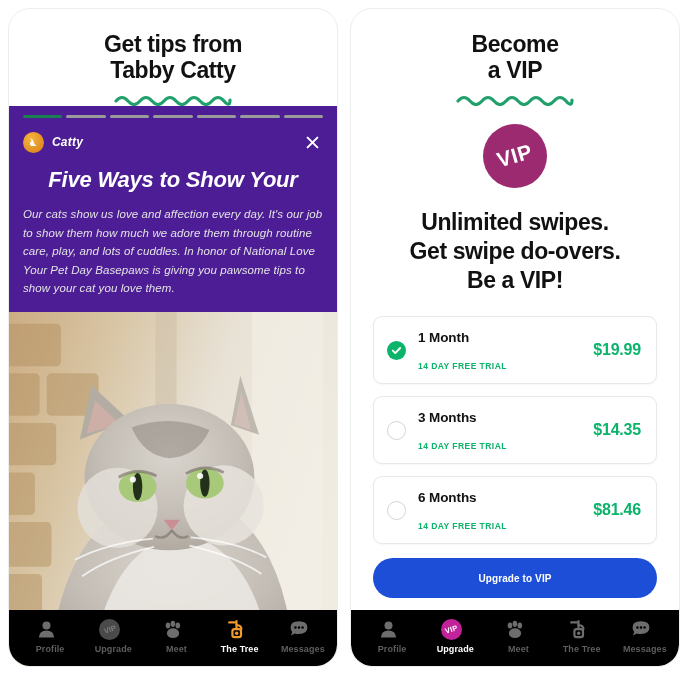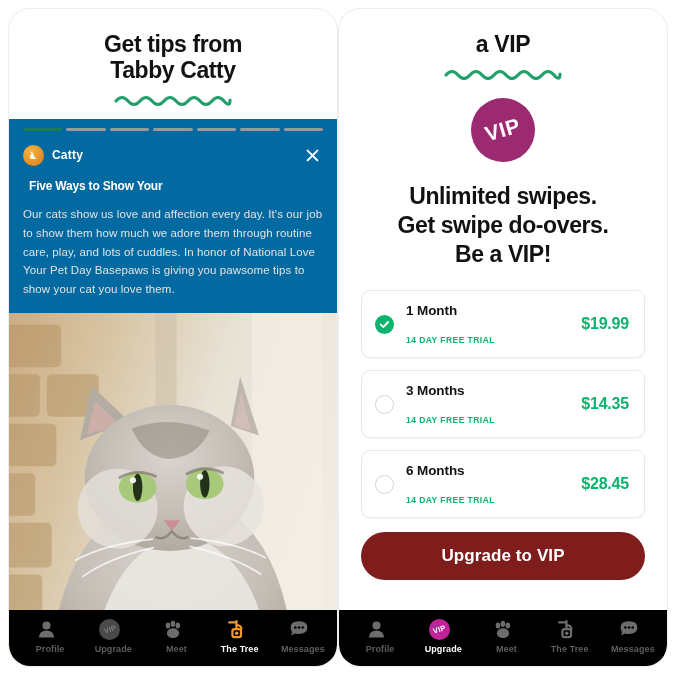--- a/index.html
+++ b/index.html
@@ -6,21 +6,21 @@
   html,body{
     width:689px; height:675px;
     background:#ffffff;
     font-family:"Liberation Sans", sans-serif;
     overflow:hidden;
   }
   .stage{
     position:relative;
     width:689px; height:675px;
     display:flex;
-    gap:0;
+    gap:12px;
     padding:8px 8px;
     background:#ffffff;
     border-radius:22px;
   }
   .phone{
     position:relative;
     width:330px;
     height:659px;
     background:#ffffff;
     border:1px solid #ededed;
@@ -43,24 +43,24 @@
     line-height:1.14;
     letter-spacing:-0.4px;
   }
   .squiggle{
     margin:11px auto 0;
     display:block;
   }
 
   
   .story{
-    margin-top:13px;
-    background:#0369a1;
+    background:#4c1d95;
     padding:9px 14px 14px;
     flex:0 0 auto;
+    font-style:italic;
   }
   .progress{
     display:flex;
     gap:4px;
     height:3px;
     margin-bottom:12px;
   }
   .seg{ flex:1; background:#9a9a9a; border-radius:2px; }
   .seg.on{ background:#1b7f52; }
 
@@ -86,21 +86,22 @@
     letter-spacing:.2px;
   }
   .close-x{
     margin-left:auto;
     width:22px; height:22px;
     display:flex; align-items:center; justify-content:center;
     color:#ffffff;
   }
   .story-h{
     color:#ffffff;
-    font-size:12px;
+    text-align:center;
+    font-size:22px;
     font-weight:bold;
     line-height:1.25;
     letter-spacing:-0.2px;
     padding:0 6px;
     margin-bottom:11px;
   }
   .story-body{
     color:#e3e3e3;
     font-size:11.5px;
     line-height:1.62;
@@ -240,26 +241,26 @@
   .recurring{
     margin-top:19px;
     text-align:center;
     font-size:11px;
     color:#3a3a3a;
     letter-spacing:.1px;
   }
   .cta-wrap{ padding:14px 22px 0; }
   .cta{
     width:100%;
-    height:48px;
+    height:40px;
     border:none;
     border-radius:24px;
-    background:#7f1d1d;
+    background:#1d4ed8;
     color:#ffffff;
-    font-size:17px;
+    font-size:10px;
     font-weight:bold;
     font-family:"Liberation Sans", sans-serif;
     letter-spacing:.1px;
     cursor:pointer;
   }
 </style>
 </head>
 <body>
 
 <div class="stage">
@@ -426,20 +427,21 @@
         </div>
         <span class="nav-lb">Messages</span>
       </div>
     </div>
   </div>
 
   <div class="phone">
 
     <div class="ph-head">
       <div class="ph-title">
+        <div>Become</div>
         <div>a VIP</div>
       </div>
       <svg class="squiggle" width="120" height="12" viewBox="0 0 120 12">
         <path d="M3 7 Q 9 0, 15 7 T 27 7 T 39 7 T 51 7 T 63 7 T 75 7 T 87 7 T 99 7 T 111 7 T 117 6" fill="none" stroke="#22a06b" stroke-width="3.2" stroke-linecap="round"></path>
       </svg>
     </div>
 
     <div class="vip-wrap">
       <div class="vip-badge">
         <span>VIP</span>
@@ -474,21 +476,21 @@
         </div>
         <div class="plan-price">$14.35</div>
       </div>
 
       <div class="plan">
         <div class="radio"></div>
         <div class="plan-txt">
           <div class="plan-name">6 Months</div>
           <div class="plan-sub">14 DAY FREE TRIAL</div>
         </div>
-        <div class="plan-price">$28.45</div>
+        <div class="plan-price">$81.46</div>
       </div>
     </div>
 
 
     <div class="cta-wrap">
       <button class="cta">Upgrade to VIP</button>
     </div>
 
     <div class="nav">
       <div class="nav-item">

